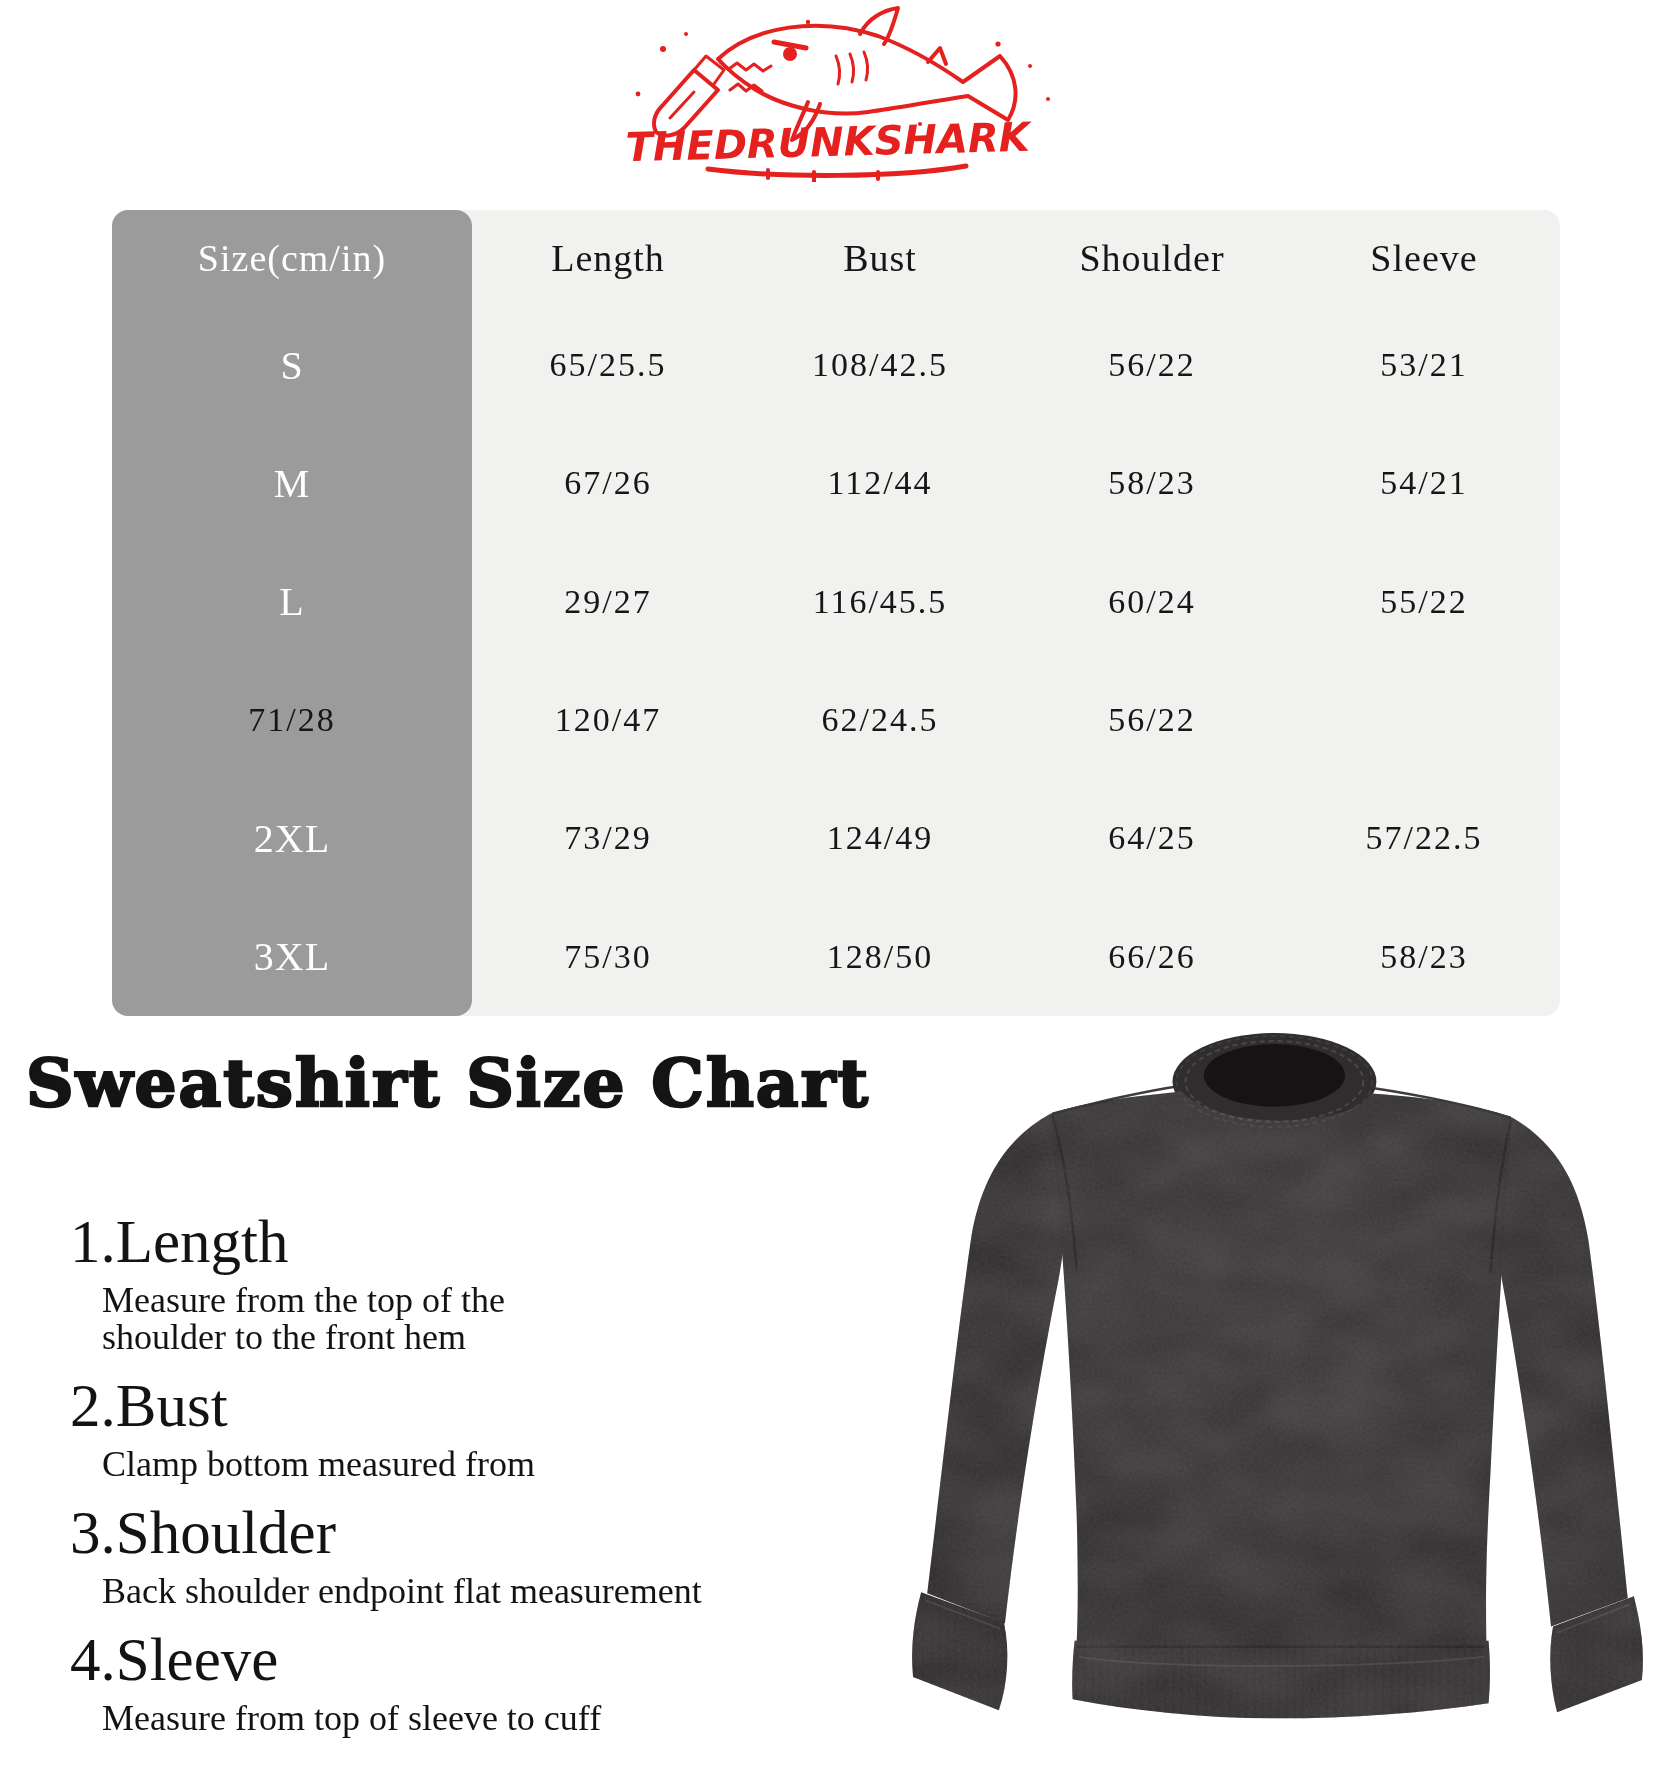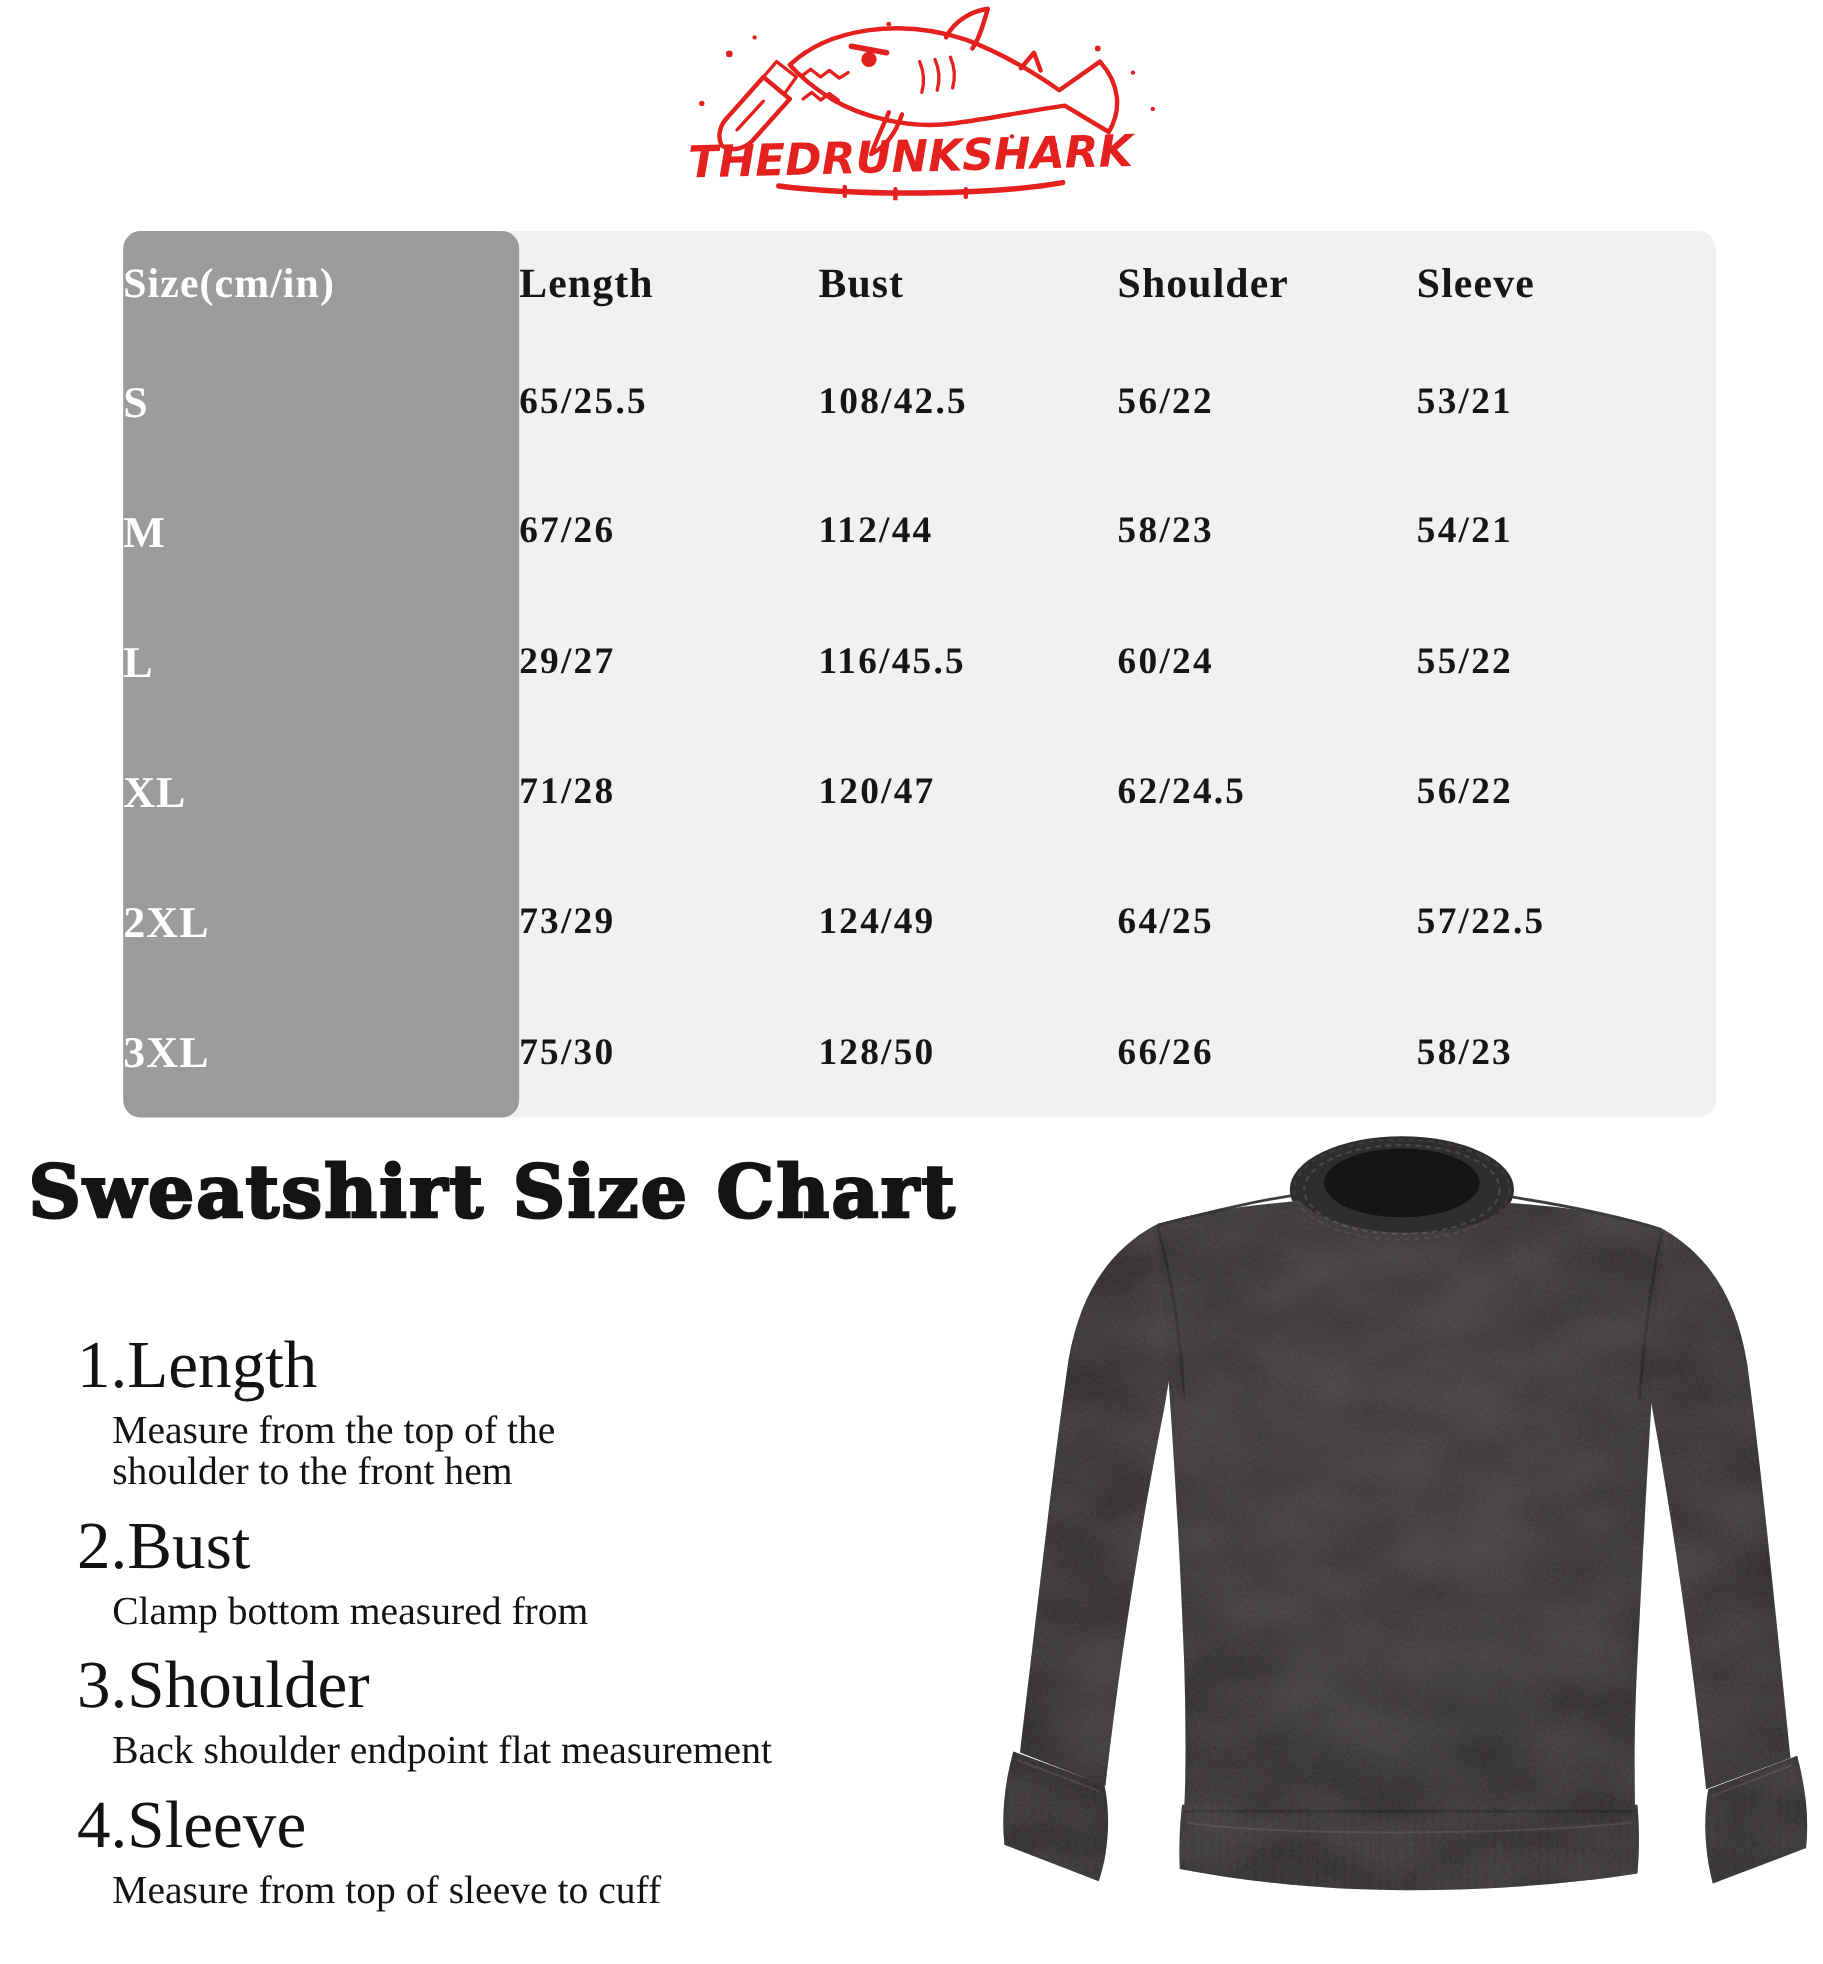--- a/index.html
+++ b/index.html
@@ -20,21 +20,21 @@
     position:absolute;left:0;top:0;width:360px;height:100%;
     background:#9b9b9b;border-radius:16px;
   }
   .t-row{
     position:relative;display:grid;
     grid-template-columns:360px 1fr 1fr 1fr 1fr;
     flex:1;align-items:center;
   }
   .t-row.t-head{flex:0 0 96px;}
   .t-cell{
-    text-align:left;font-weight:bold;color:#161616;
+    text-align:center;font-weight:normal;color:#161616;
     font-size:34px;letter-spacing:2px;font-family:"Liberation Serif",serif;
   }
   .t-head .t-cell{font-size:38px;letter-spacing:1px;}
   .c-size{color:#ffffff;font-size:40px;letter-spacing:1px;}
   .th-corner{font-size:37px;}
 
   
   .main-heading{
     position:absolute;left:26px;top:1044px;
     font-family:"DejaVu Serif",serif;font-weight:bold;
@@ -132,21 +132,20 @@
 
   <div class="t-row">
     <div class="t-cell c-size">L</div>
     <div class="t-cell">29/27</div>
     <div class="t-cell">116/45.5</div>
     <div class="t-cell">60/24</div>
     <div class="t-cell">55/22</div>
   </div>
 
   <div class="t-row">
-    <div class="t-cell c-size">XL</div>
     <div class="t-cell">71/28</div>
     <div class="t-cell">120/47</div>
     <div class="t-cell">62/24.5</div>
     <div class="t-cell">56/22</div>
   </div>
 
   <div class="t-row">
     <div class="t-cell c-size">2XL</div>
     <div class="t-cell">73/29</div>
     <div class="t-cell">124/49</div>

